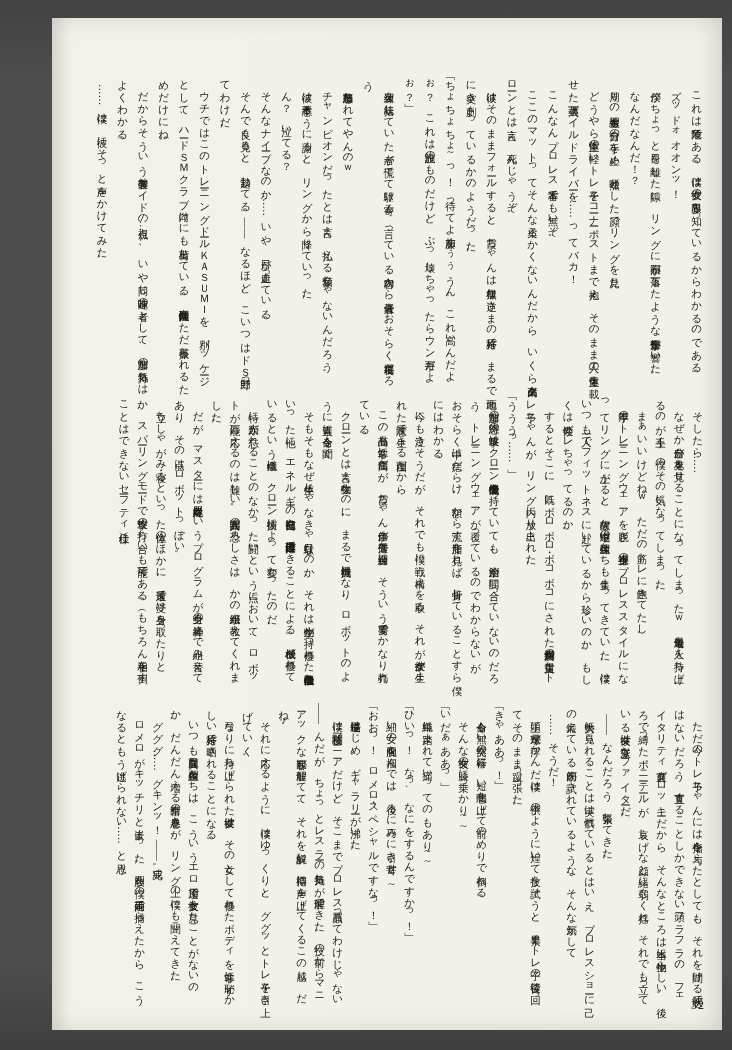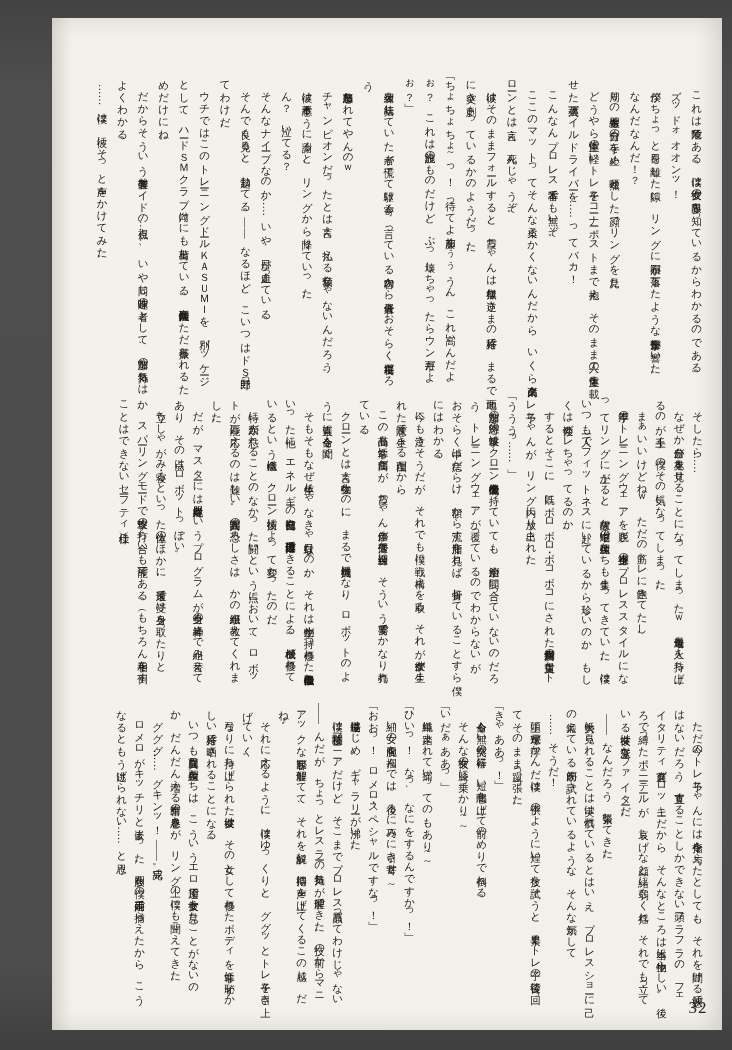--- a/index.html
+++ b/index.html
@@ -20,21 +20,21 @@
     color:#191714;font-size:10.5px;
     max-width:642px;
   }
   .band p{margin:0;padding:0;text-indent:1em;}
   .band p.no-indent{text-indent:0;}
   #band1{top:55px;height:318px;line-height:20.5px;letter-spacing:.3px;}
   #band2{top:375px;height:288px;line-height:18.5px;}
   #band3{top:685px;height:298px;line-height:18px;}
   .page-number{
     position:absolute;left:626px;top:980px;width:40px;
-    font-size:17px;color:#242220;letter-spacing:1px;text-align:center;
+    font-size:12px;color:#242220;letter-spacing:1px;text-align:center;
   }
 </style>
 </head>
 <body>
 
 <div class="scan-bg"></div>
 
 <div class="page">
   <div class="band" id="band1">
       <p>これは危険である。僕は彼女の限界も知っているからわかるのである。</p>

